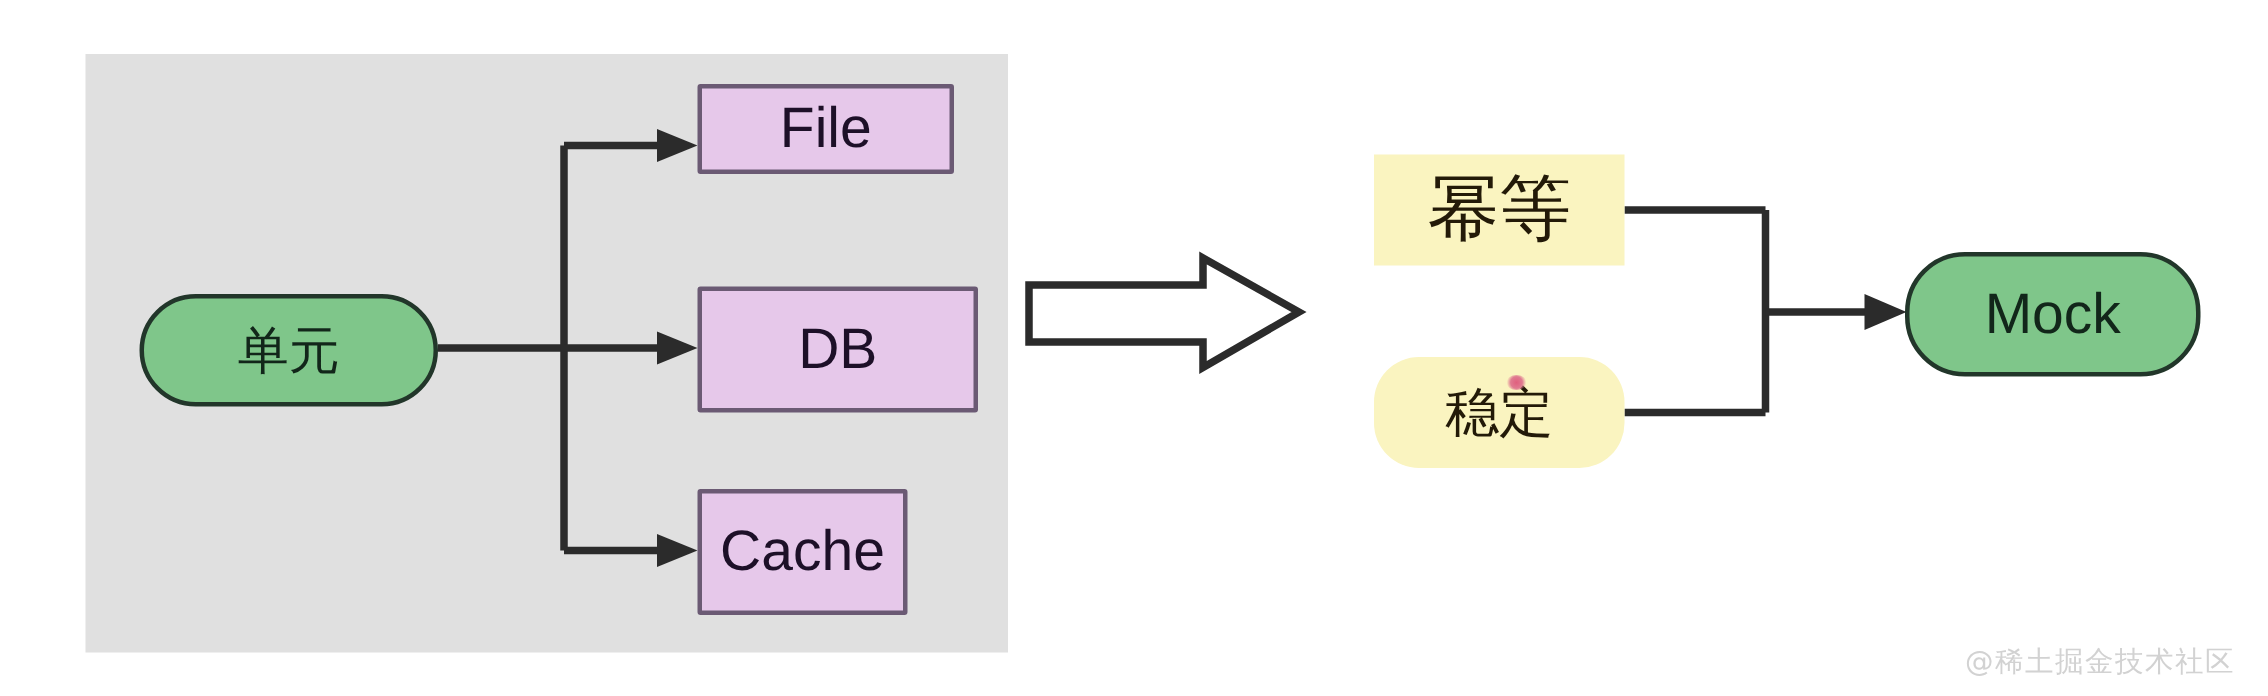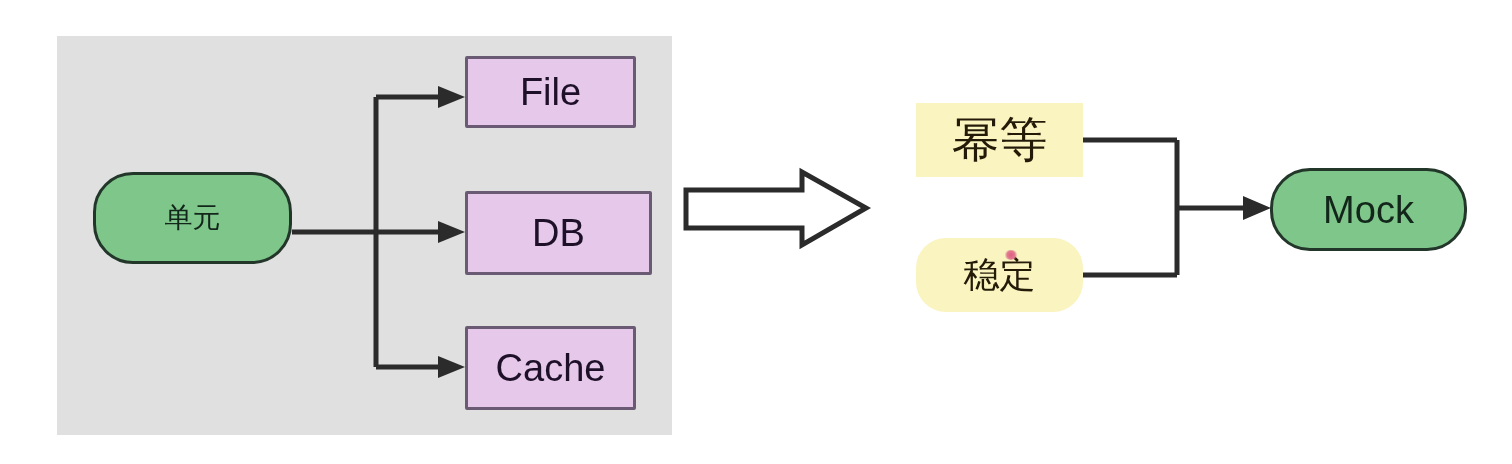--- a/index.html
+++ b/index.html
@@ -58,33 +58,33 @@
   
   .node-yellow {
     background: #faf4c0;
     border: none;
     border-radius: 0;
     color: #231a08;
   }
 
   
   #node-unit {
-    left: 93px;  top: 172px;  width: 199px; height: 92px;
-    font-size: 28px;
+    left: 93px;  top: 196px;  width: 199px; height: 75px;
+    font-size: 34px;
   }
   #node-file {
-    left: 465px; top: 56px;   width: 171px; height: 72px;
+    left: 465px; top: 56px;   width: 171px; height: 60px;
     font-size: 38px;
   }
   #node-db {
     left: 465px; top: 191px;  width: 187px; height: 84px;
     font-size: 38px;
   }
   #node-cache {
-    left: 465px; top: 326px;  width: 171px; height: 84px;
+    left: 465px; top: 326px;  width: 140px; height: 84px;
     font-size: 38px;
   }
   #node-idempotent {
     left: 916px; top: 103px;  width: 167px; height: 74px;
     font-size: 48px;
   }
   #node-stable {
     left: 916px; top: 238px;  width: 167px; height: 74px;
     font-size: 36px;
     border-radius: 30px;
@@ -187,14 +187,15 @@
   <div class="node node-purple" id="node-cache">Cache</div>
 
   <div class="node node-yellow" id="node-idempotent">幂等</div>
 
   <div class="node node-yellow" id="node-stable">稳定</div>
 
   <div class="red-dot"></div>
 
   <div class="node node-green" id="node-mock">Mock</div>
 
+  <div class="watermark">@稀土掘金技术社区</div>
 
 </div>
 
 </body></html>

